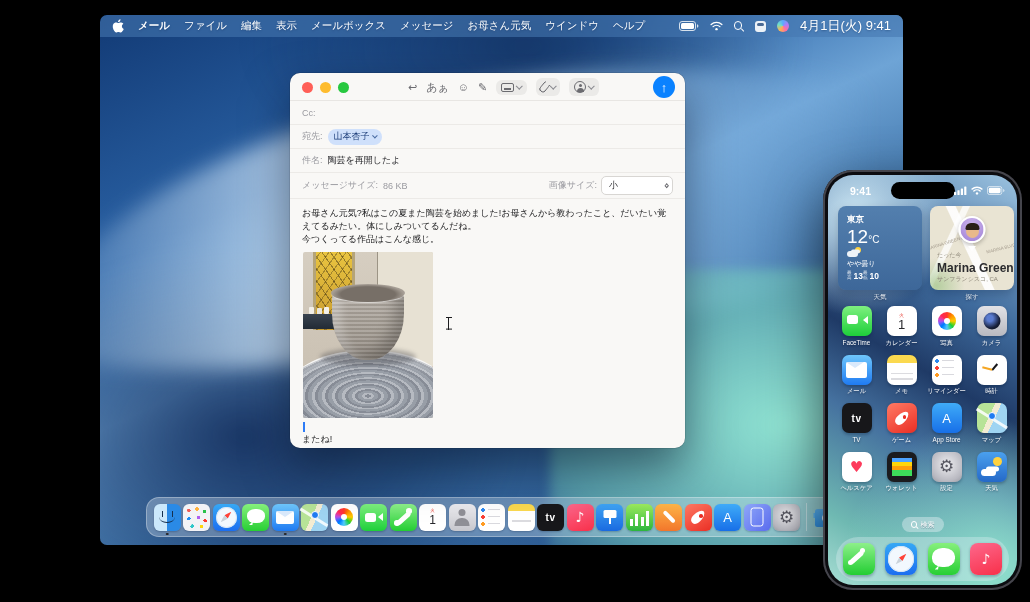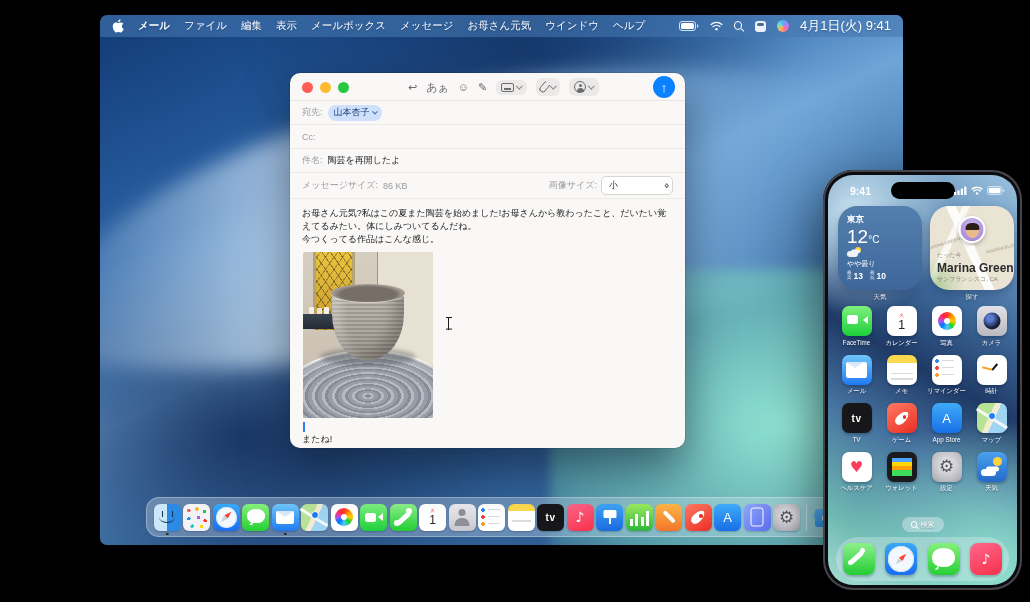--- a/index.html
+++ b/index.html
@@ -280,34 +280,34 @@
     box-shadow:inset 0 0 0 2px #45454c, 0 22px 55px rgba(0,0,0,.6); }
   .pscreen { position:relative; width:189px; height:410px; border-radius:25px; overflow:hidden;
     background:radial-gradient(circle 160px at 14% 10%,#cfe9f5,transparent 62%),
       radial-gradient(circle 230px at 88% 96%,#8fe0cd,transparent 66%),
       linear-gradient(210deg,#9cc3e0 0%,#3f6b9d 30%,#1f3a66 48%,#45719f 64%,#6fb9b2 86%,#a8ded4 100%); }
   .island { position:absolute; left:50%; top:7px; transform:translateX(-50%); width:64px; height:17px;
     border-radius:9px; background:#000; }
   .ptime { position:absolute; left:22px; top:10px; color:#fff; font-size:10.5px; font-weight:bold; }
   .pstat { position:absolute; right:12px; top:11px; display:flex; gap:4px; align-items:center; }
 
-  .widget { position:absolute; width:84px; height:84px; border-radius:19px; overflow:hidden;
+  .widget { position:absolute; width:84px; height:84px; border-radius:8px; overflow:hidden;
     box-shadow:0 4px 10px rgba(0,20,50,.25); }
   .w-weather { left:10px; top:31px; background:linear-gradient(#537fae,#3d6799);
     color:#fff; padding:8px 9px; }
   .w-city { font-size:8.5px; font-weight:bold; }
   .w-temp { font-size:19px; font-weight:300; line-height:1.15; }
   .w-temp .unit { font-size:10px; }
   .wcloud { position:relative; width:14px; height:8px; margin:1px 0 2px; }
   .wcloud::before { content:''; position:absolute; right:0; top:-2px; width:6px; height:6px; border-radius:50%;
     background:#ffd23f; }
   .wcloud::after { content:''; position:absolute; left:0; bottom:0; width:11px; height:5.5px; border-radius:5px;
     background:#eef3f8; box-shadow:3px -2.5px 0 -1px #eef3f8; }
   .w-cond { font-size:7px; }
-  .w-hl { font-size:8.5px; font-weight:bold; display:flex; gap:7px; margin-top:2px; align-items:flex-start; }
+  .w-hl { font-size:8.5px; font-weight:bold; display:flex; margin-top:2px; align-items:flex-start; }
   .w-hl .tiny { font-size:4.5px; line-height:1.05; opacity:.85; font-weight:normal; display:inline-block;
     width:5px; word-break:break-all; margin-right:1.5px; }
   .hlpair { display:flex; align-items:center; }
 
   .w-findmy { left:102px; top:31px; background:#e9e4d3;
     background-image:radial-gradient(circle 40px at 8% 95%,rgba(168,200,146,.8),transparent 70%),
       linear-gradient(65deg,transparent 44%,rgba(255,255,255,.9) 45% 52%,transparent 53%),
       linear-gradient(115deg,transparent 26%,rgba(255,255,255,.75) 27% 32%,transparent 33%); }
   .fm-street { position:absolute; font-size:4.5px; color:#a9a092; white-space:nowrap; }
   .fm-s1 { left:-4px; top:34px; transform:rotate(-18deg); }
@@ -502,28 +502,28 @@
               <span class="persglyph"></span>
               <span class="chev"></span>
             </span>
         </div>
         <div class="sendbtn">
             <span>↑</span>
           </div>
       </div>
 
       <div class="frow">
+        <span class="flabel">Cc:</span>
+      </div>
+      <div class="frow">
         <span class="flabel">宛先:</span>
         <span class="tochip">
           <span>山本杏子</span>
           <span class="chev"></span>
         </span>
-      </div>
-      <div class="frow">
-        <span class="flabel">Cc:</span>
       </div>
       <div class="frow">
         <span class="flabel">件名:</span>
         <span class="fvalue">陶芸を再開したよ</span>
       </div>
       <div class="frow sizerow">
         <span class="flabel">メッセージサイズ:</span>
         <span class="flabel">86 KB</span>
         <span class="imgsize">
           <span>画像サイズ:</span>

